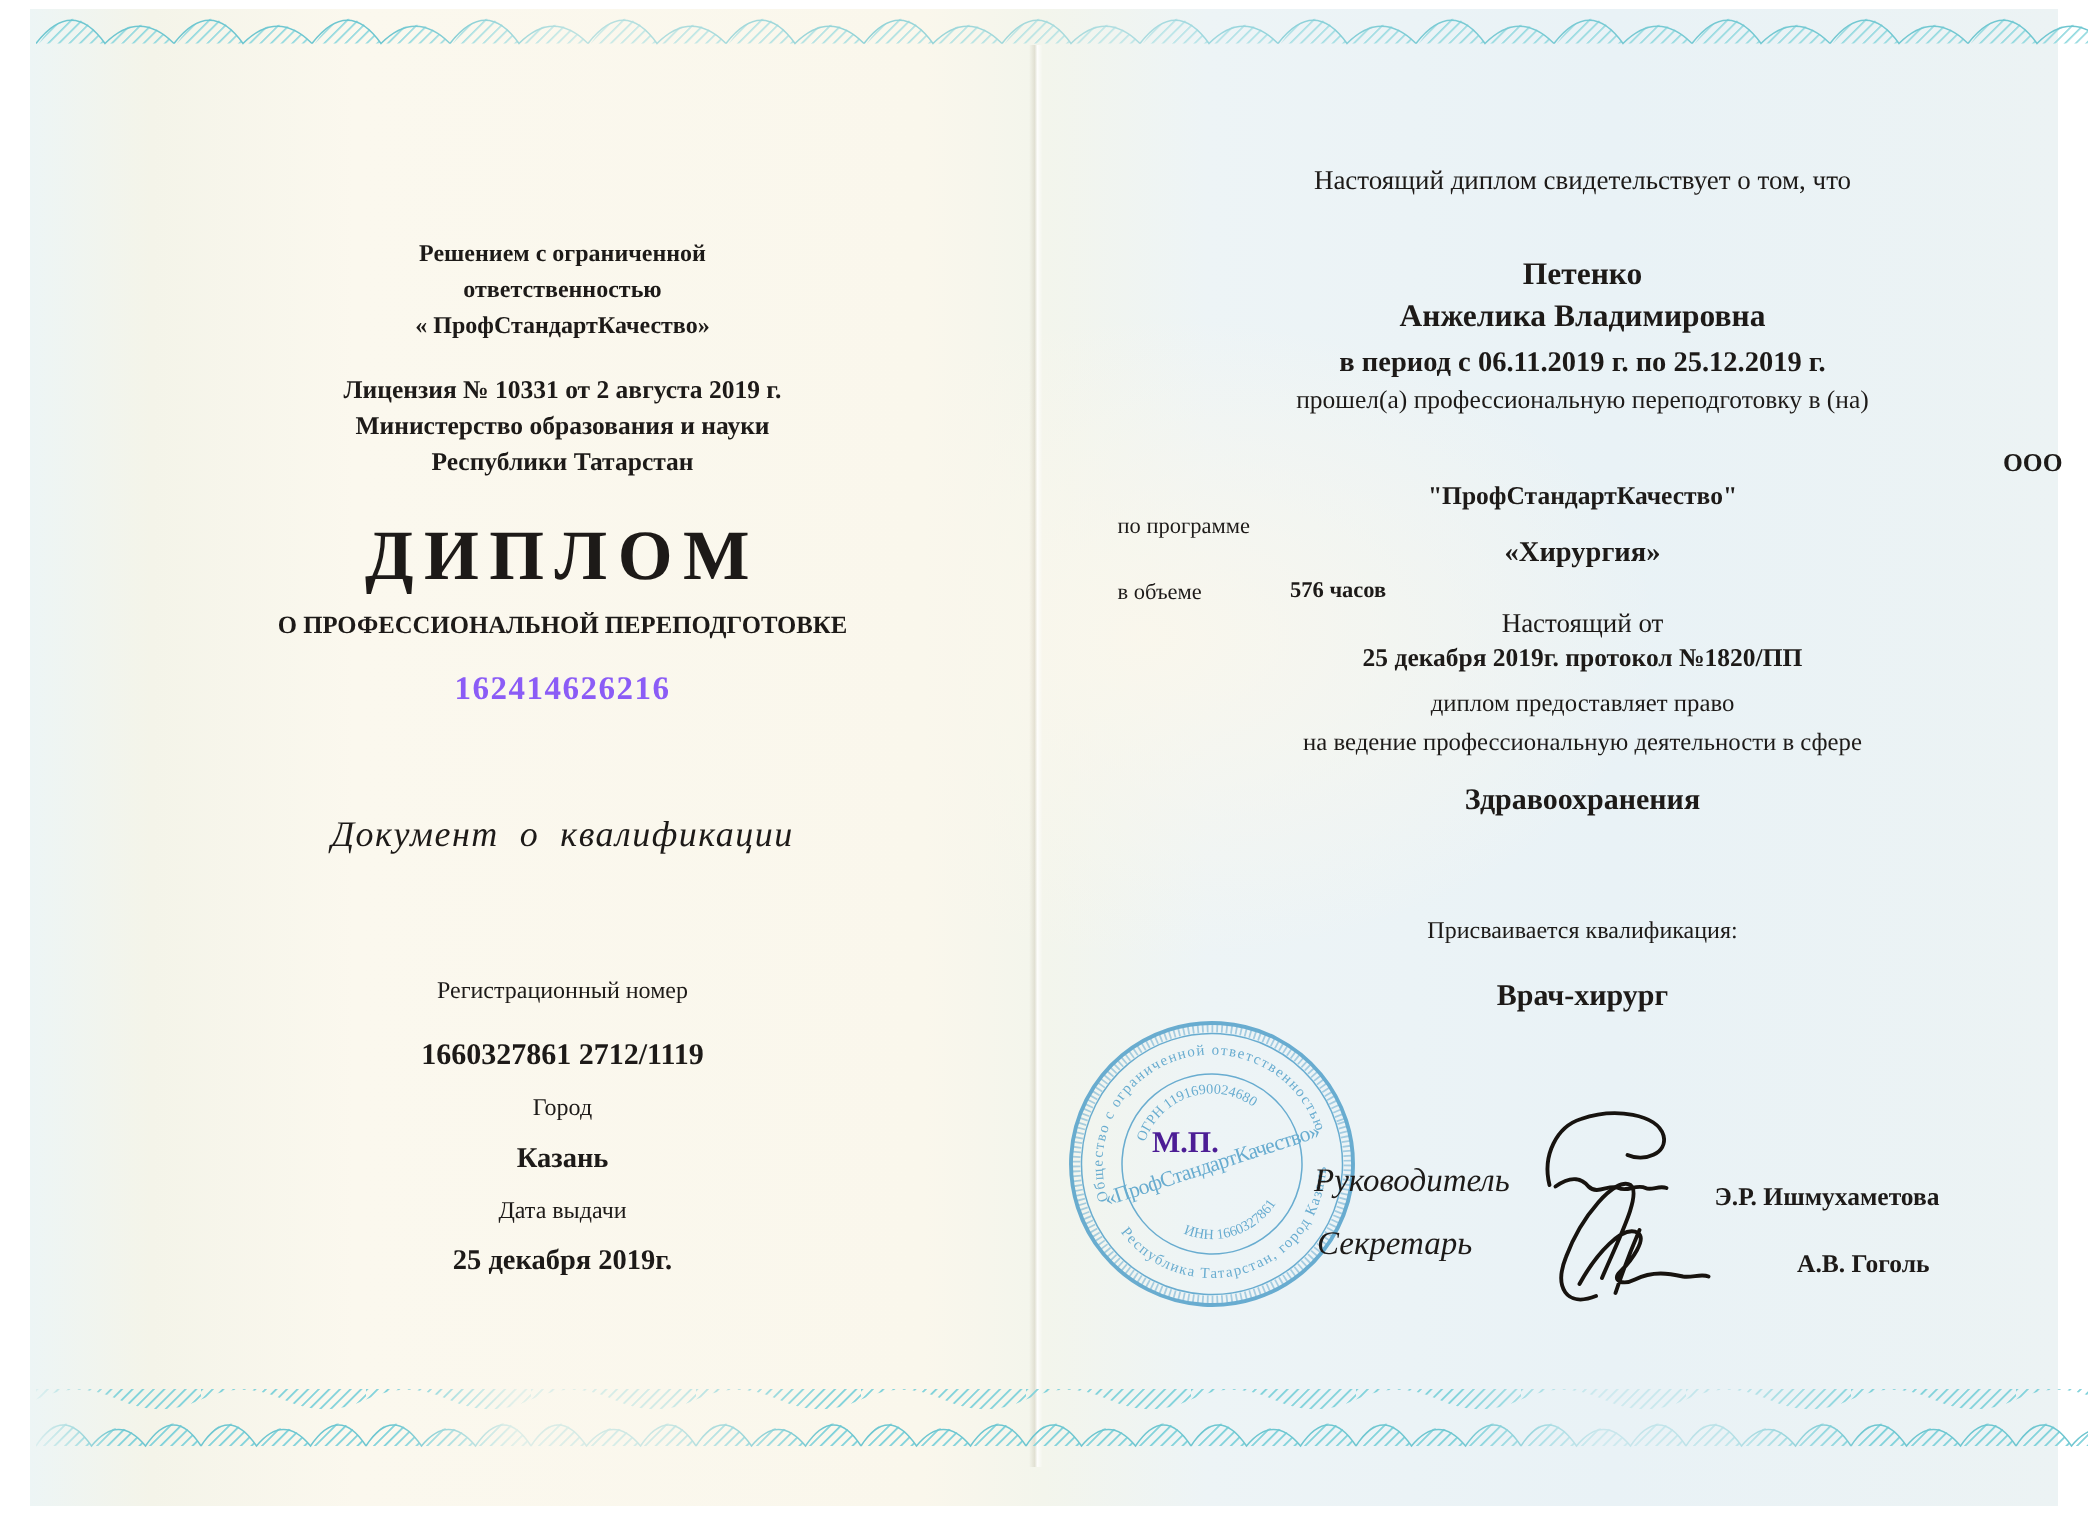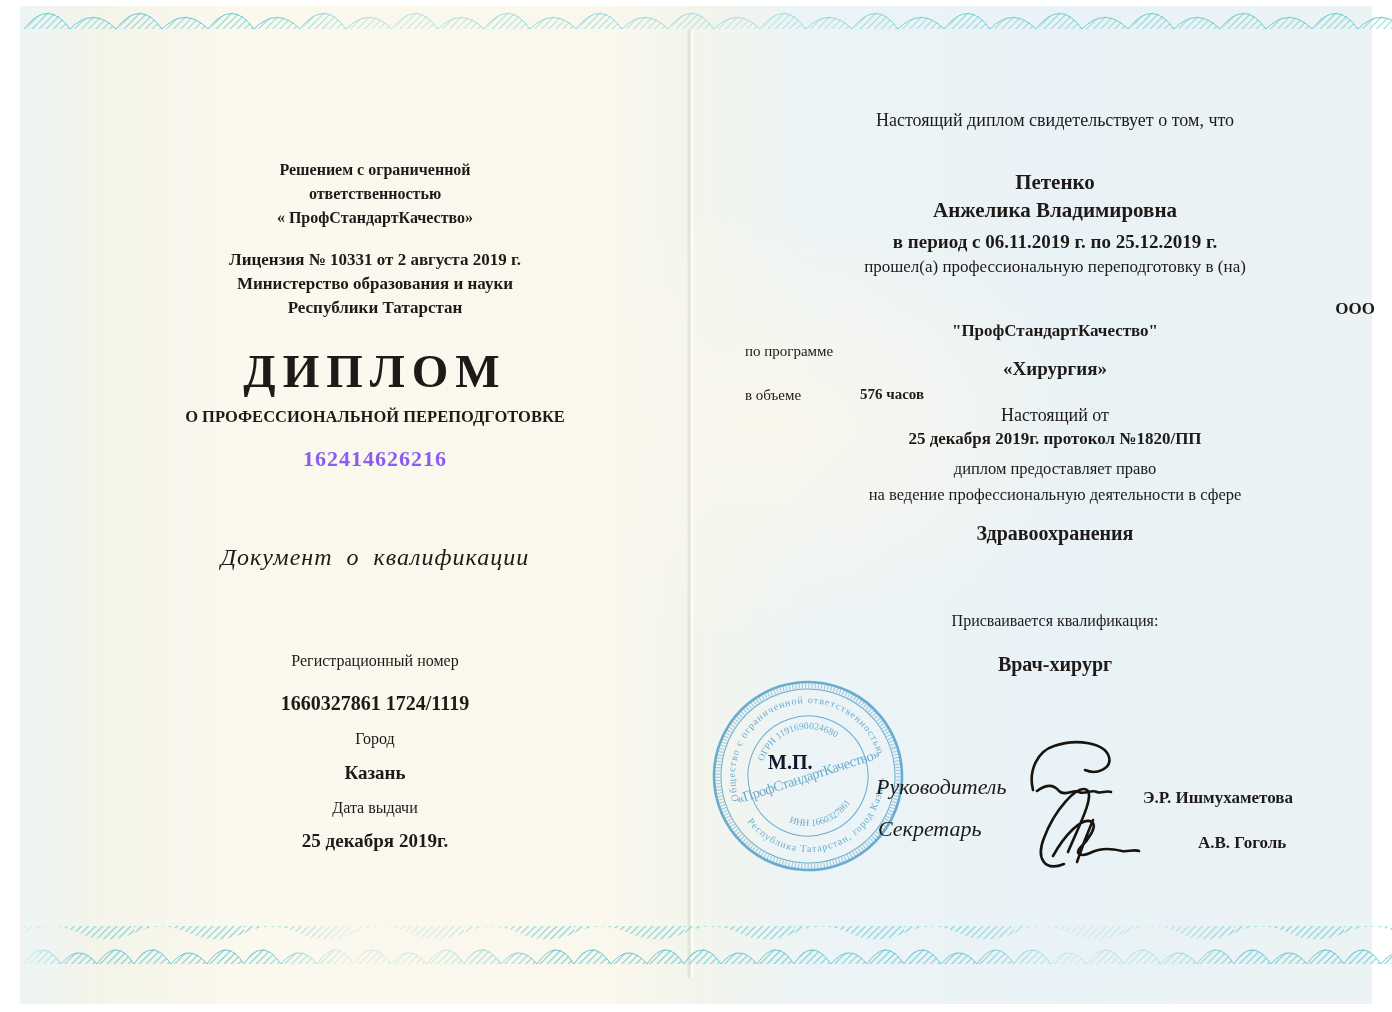--- a/index.html
+++ b/index.html
@@ -84,21 +84,21 @@
 
 <div class="txt center-l b" style="top:344px;font-size:47px;letter-spacing:7px;">ДИПЛОМ</div>
 
 <div class="txt center-l b" style="top:407px;font-size:16.5px;">О ПРОФЕССИОНАЛЬНОЙ ПЕРЕПОДГОТОВКЕ</div>
 
 <div class="txt center-l b red" style="top:446px;font-size:22px;letter-spacing:1px;">162414626216</div>
 
 <div class="txt center-l it" style="top:544px;font-size:24px;letter-spacing:1px;word-spacing:7px;">Документ о квалификации</div>
 
 <div class="txt center-l" style="top:652px;font-size:16px;">Регистрационный номер</div>
-<div class="txt center-l b" style="top:692px;font-size:20px;">1660327861 1724/1119</div>
+<div class="txt center-l b" style="top:692px;font-size:20px;">1660327861 2712/1119</div>
 
 <div class="txt center-l" style="top:730px;font-size:16px;">Город</div>
 <div class="txt center-l b" style="top:762px;font-size:19px;">Казань</div>
 
 <div class="txt center-l" style="top:799px;font-size:16px;">Дата выдачи</div>
 <div class="txt center-l b" style="top:830px;font-size:19px;">25 декабря 2019г.</div>
 
 <div class="txt center-r" style="top:110px;font-size:18px;">Настоящий диплом свидетельствует о том, что</div>
 
 <div class="txt center-r b" style="top:168px;font-size:21px;line-height:28px;"><span>Петенко</span><br><span>Анжелика Владимировна</span></div>
@@ -139,21 +139,21 @@
       <path id="arcBotInner" d="M -50 0 A 50 50 0 0 0 50 0"></path>
     </defs>
     <text font-size="10" letter-spacing="1"><textPath href="#arcTopOuter" startOffset="50%" text-anchor="middle">Общество с ограниченной ответственностью</textPath></text>
     <text font-size="10" letter-spacing="1"><textPath href="#arcBotOuter" startOffset="50%" text-anchor="middle">Республика Татарстан, город Казань</textPath></text>
     <text font-size="9.5"><textPath href="#arcTopInner" startOffset="50%" text-anchor="middle">ОГРН 1191690024680</textPath></text>
     <text font-size="9.5"><textPath href="#arcBotInner" startOffset="50%" text-anchor="middle">ИНН 1660327861</textPath></text>
     <text x="0" y="5" font-size="14.5" text-anchor="middle" textLength="150">«ПрофСтандартКачество»</text>
   </g>
 </svg>
 
-<div class="txt b" style="left:768px;top:751px;font-size:20px;color:#0f172a;">М.П.</div>
+<div class="txt b" style="left:768px;top:751px;font-size:20px;color:#4c1d95;">М.П.</div>
 
 <div class="txt it" style="left:876px;top:774px;font-size:22px;">Руководитель</div>
 <div class="txt it" style="left:878px;top:816px;font-size:22px;">Секретарь</div>
 
 <svg class="sig" style="left:1025px;top:738px;" width="110" height="66">
   <path d="M8,52 C3,32 13,13 29,8 C52,0 80,5 84,19 C87,31 71,37 60,32 M12,53 C23,45 30,48 34,53 C40,59 48,51 54,54 C60,57 66,51 72,54 C76,56 81,52 86,54"></path>
 </svg>
 
 <svg class="sig" style="left:1030px;top:778px;" width="120" height="96">
   <path d="M34,86 C14,94 6,80 14,60 C24,33 47,6 57,12 C65,18 48,50 38,74 M23,78 C34,58 52,38 62,44 C68,48 58,62 50,70 C44,76 52,79 60,75 C72,69 83,71 92,73 C98,74 104,71 109,73 M63,42 C57,56 51,72 47,84"></path>

